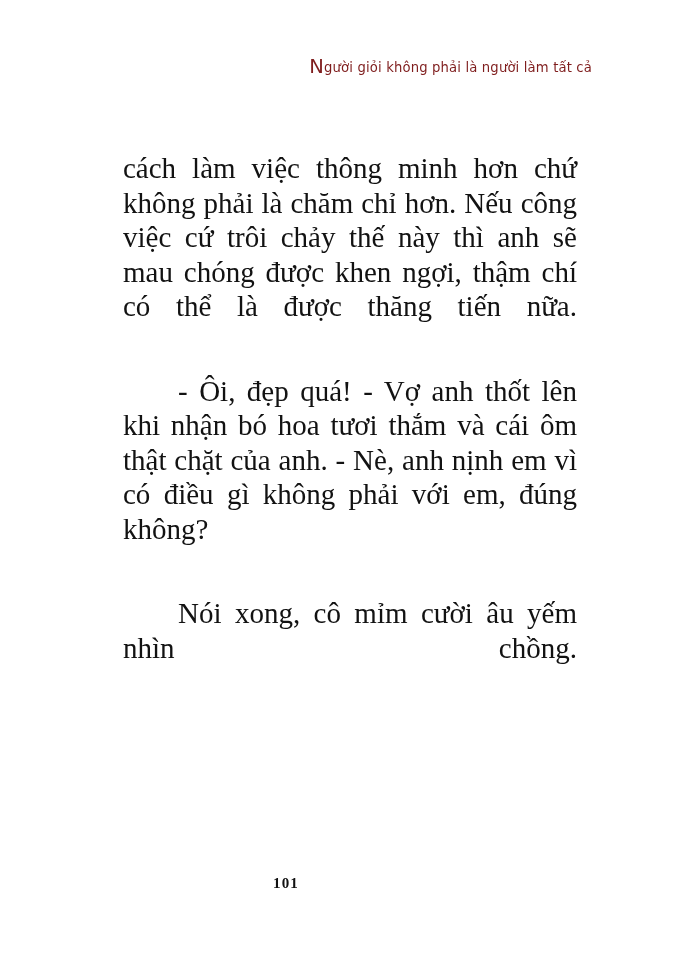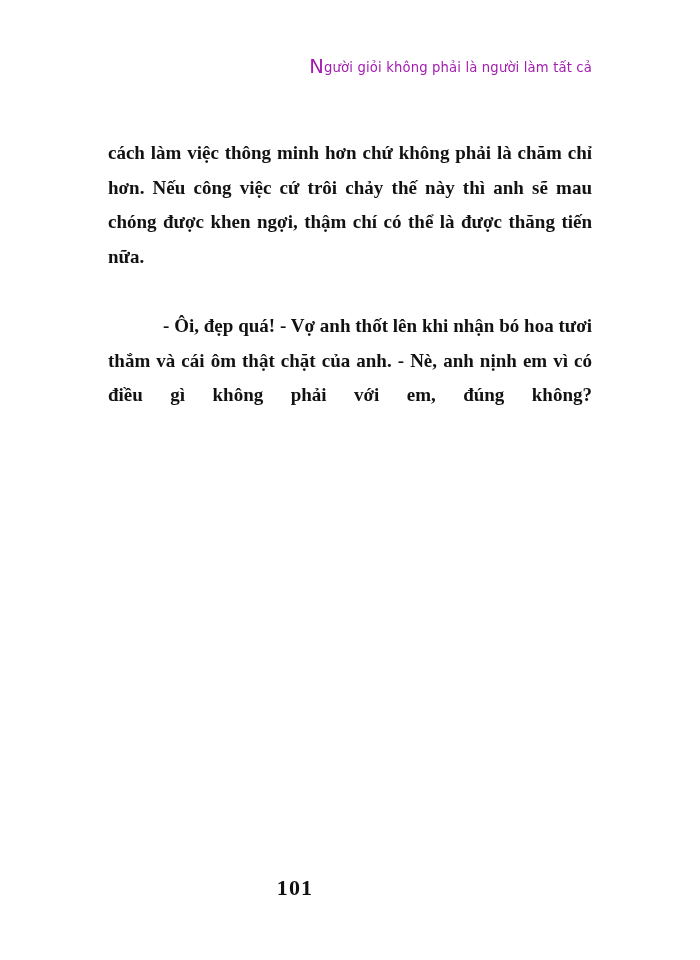--- a/index.html
+++ b/index.html
@@ -23,45 +23,45 @@
   
   .running-header {
     position: absolute;
     left: 108px;
     top: 58px;
     width: 484px;
     text-align: right;
     font-family: "DejaVu Sans", "Liberation Sans", sans-serif;
     font-size: 13.2px;
     line-height: 18px;
-    color: #a21caf;
+    color: #7f1d1d;
     letter-spacing: 0.15px;
     white-space: nowrap;
   }
   .running-header .drop {
     font-size: 19.5px;
     line-height: 18px;
     vertical-align: -1.5px;
   }
 
   
   .textblock {
     position: absolute;
     left: 108px;
     top: 136px;
     width: 484px;
   }
   .para {
-    margin: 0;
+    margin: 15px;
     text-align: justify;
     text-justify: inter-word;
-    font-size: 19px;
+    font-size: 29px;
     line-height: 34.6px;
     color: #121212;
-    font-weight: 700;
+    font-weight: 400;
     -webkit-font-smoothing: antialiased;
   }
   .para.indent {
     text-indent: 55px;
   }
   
   .para::after {
     content: "";
     display: inline-block;
     width: 100%;
@@ -69,35 +69,35 @@
 
   
   .folio {
     position: absolute;
     left: 0;
     top: 875px;
     width: 572px;
     text-align: center;
     font-family: "Liberation Serif", "DejaVu Serif", serif;
     font-weight: bold;
-    font-size: 22px;
+    font-size: 15px;
     letter-spacing: 1.2px;
     color: #111111;
-    padding-left: 9px;
   }
 </style>
 </head>
 <body>
 
 <div class="page">
 
   <div class="running-header">
     <span class="drop">N</span><span>gười giỏi không phải là người làm tất cả</span>
   </div>
 
   <div class="textblock">
     <p class="para">cách làm việc thông minh hơn chứ không phải là chăm chỉ hơn. Nếu công việc cứ trôi chảy thế này thì anh sẽ mau chóng được khen ngợi, thậm chí có thể là được thăng tiến nữa.</p>
     <p class="para indent">- Ôi, đẹp quá! - Vợ anh thốt lên khi nhận bó hoa tươi thắm và cái ôm thật chặt của anh. - Nè, anh nịnh em vì có điều gì không phải với em, đúng không?</p>
+    <p class="para indent">Nói xong, cô mỉm cười âu yếm nhìn chồng.</p>
   </div>
 
   <div class="folio">101</div>
 
 </div>
 
 </body></html>

